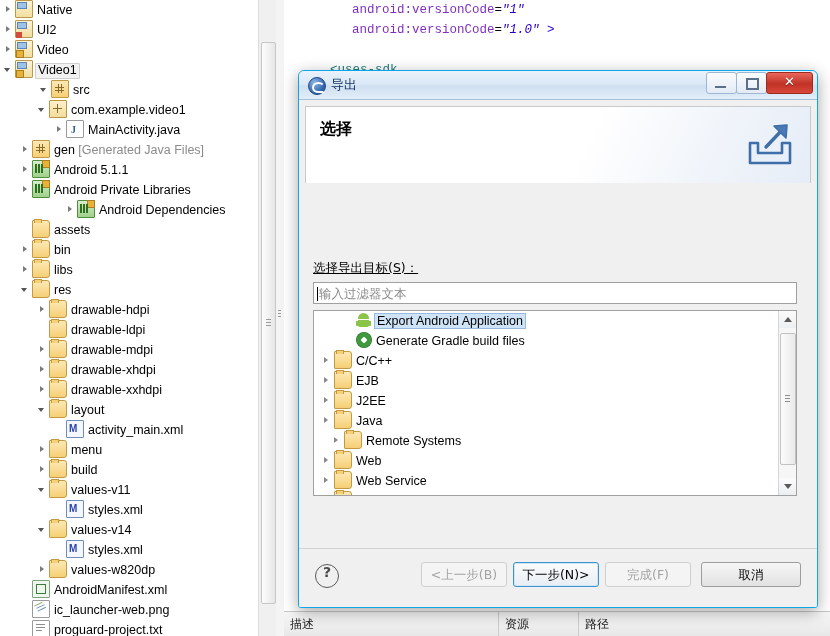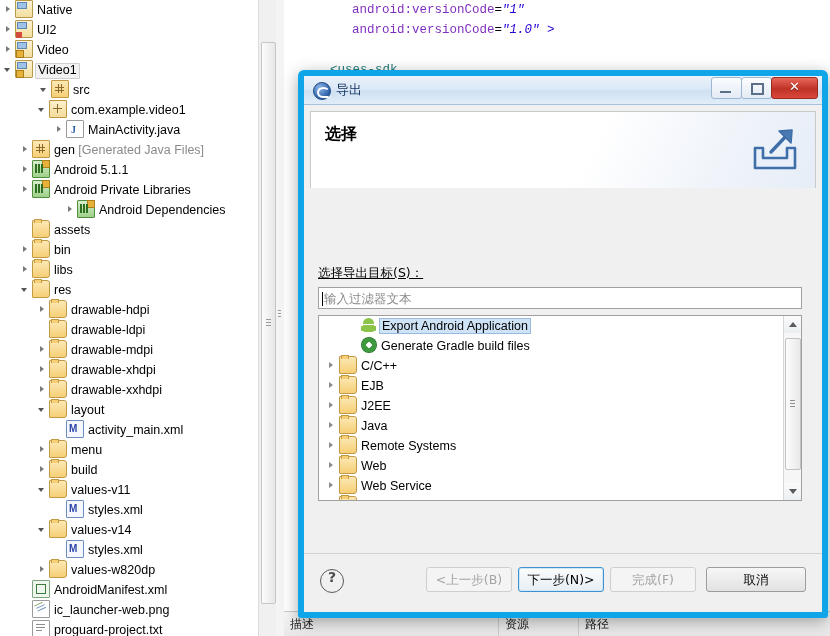--- a/index.html
+++ b/index.html
@@ -206,21 +206,21 @@
   #probgutter{
     position:absolute;left:276px;bottom:24px;width:28px;height:36px;
     font-size:12px;color:#222;line-height:14px;
   }
 
   
   #dialog{
     position:absolute;left:298px;top:70px;width:518px;height:536px;
     border-radius:6px 6px 3px 3px;
     background:#f0f0f0;
-    border:6px solid #0ea5e9;
+    border:1px solid #0ea5e9;
     box-shadow:0 4px 16px rgba(0,0,0,.35);
     overflow:hidden;
   }
   #titlebar{
     position:relative;height:28px;
     background:linear-gradient(#eaf2fb 0%,#dbe8f6 45%,#cfe0f2 55%,#e2edf9 100%);
     border-bottom:1px solid #a8c0da;
     border-radius:5px 5px 0 0;
   }
   #titlebar .tb-icon{
@@ -507,21 +507,21 @@
       </div>
 
       <div id="dest-list">
         <div id="dest-rows">
             <div class="lrow sel" style="padding-left: 28px;"><span class="arrow "></span><span class="ico ic-android"></span><span class="txt">Export Android Application</span></div>
             <div class="lrow" style="padding-left: 28px;"><span class="arrow "></span><span class="ico ic-gradle"></span><span class="txt">Generate Gradle build files</span></div>
             <div class="lrow" style="padding-left: 6px;"><span class="arrow closed"></span><span class="ico ic-lfolder"></span><span class="txt">C/C++</span></div>
             <div class="lrow" style="padding-left: 6px;"><span class="arrow closed"></span><span class="ico ic-lfolder"></span><span class="txt">EJB</span></div>
             <div class="lrow" style="padding-left: 6px;"><span class="arrow closed"></span><span class="ico ic-lfolder"></span><span class="txt">J2EE</span></div>
             <div class="lrow" style="padding-left: 6px;"><span class="arrow closed"></span><span class="ico ic-lfolder"></span><span class="txt">Java</span></div>
-            <div class="lrow" style="padding-left: 6px;"><span class="arrow closed"></span><span class="ico ic-lfolder"></span><span class="txt">Remote Systems</span></div>
+            <div class="lrow" style="padding-left: 16px;"><span class="arrow closed"></span><span class="ico ic-lfolder"></span><span class="txt">Remote Systems</span></div>
             <div class="lrow" style="padding-left: 6px;"><span class="arrow closed"></span><span class="ico ic-lfolder"></span><span class="txt">Web</span></div>
             <div class="lrow" style="padding-left: 6px;"><span class="arrow closed"></span><span class="ico ic-lfolder"></span><span class="txt">Web Service</span></div>
             <div class="lrow" style="padding-left: 6px;"><span class="arrow closed"></span><span class="ico ic-lfolder"></span><span class="txt">XML</span></div>
           </div>
         <div id="list-sb">
           <span class="sb-up"></span>
           <span class="sb-thumb"></span>
           <span class="sb-dn"></span>
         </div>
       </div>

